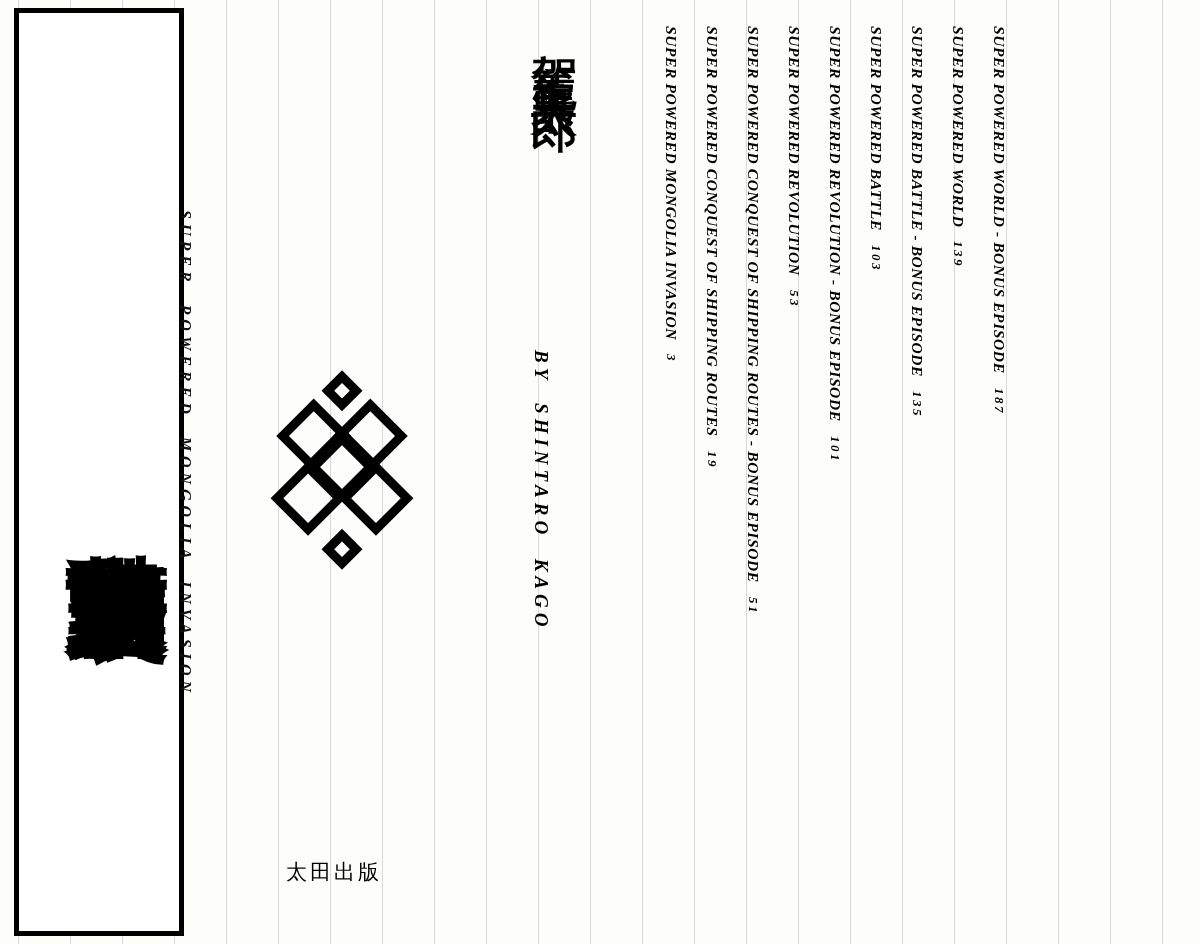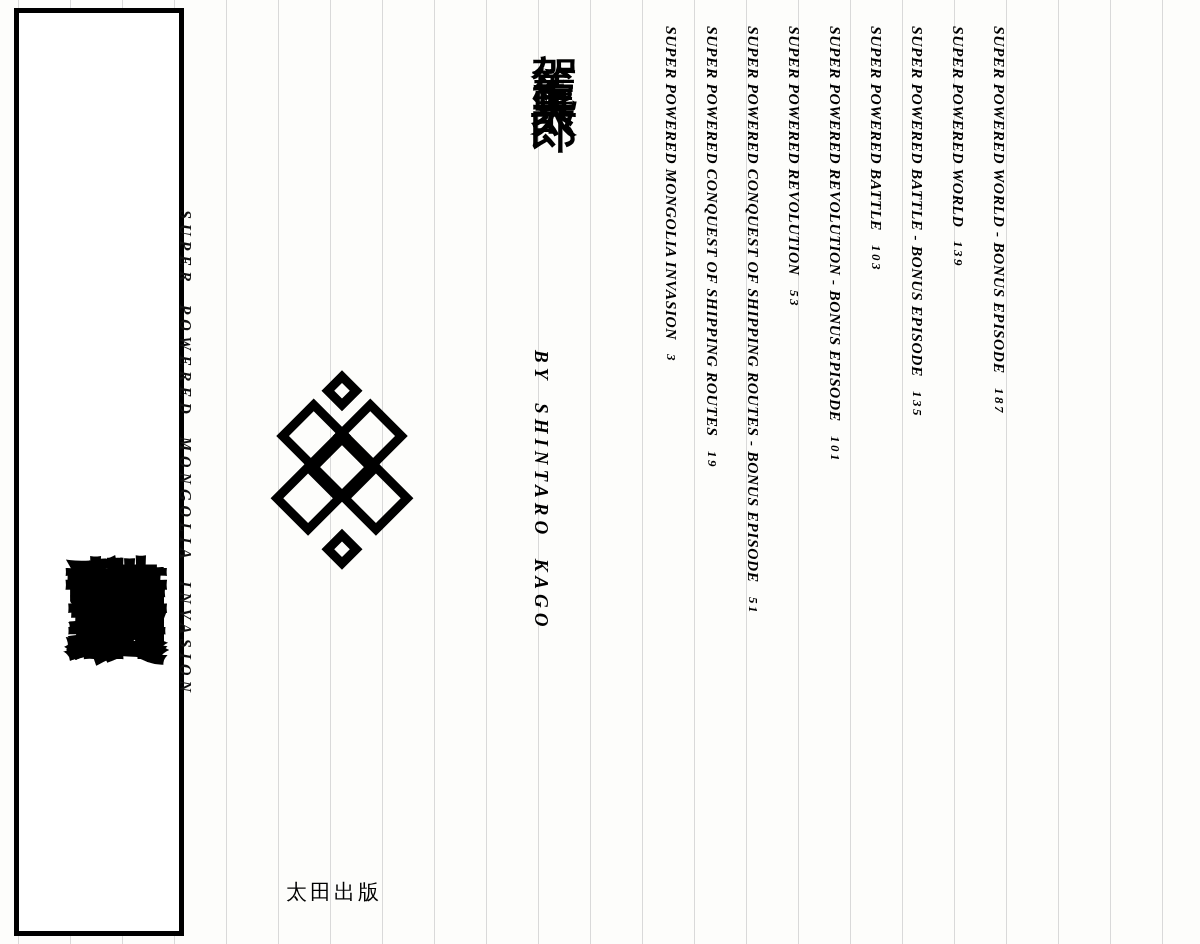--- a/index.html
+++ b/index.html
@@ -81,21 +81,21 @@
     left: 252px;
     top: 360px;
     width: 180px;
     height: 220px;
   }
 
   
   #publisher {
     position: absolute;
     left: 286px;
-    top: 878px;
+    top: 858px;
     font-family: "DejaVu Serif", serif;
     font-size: 21px;
     letter-spacing: 3px;
     color: #000;
   }
 
   
   #author {
     position: absolute;
     left: 524px;

